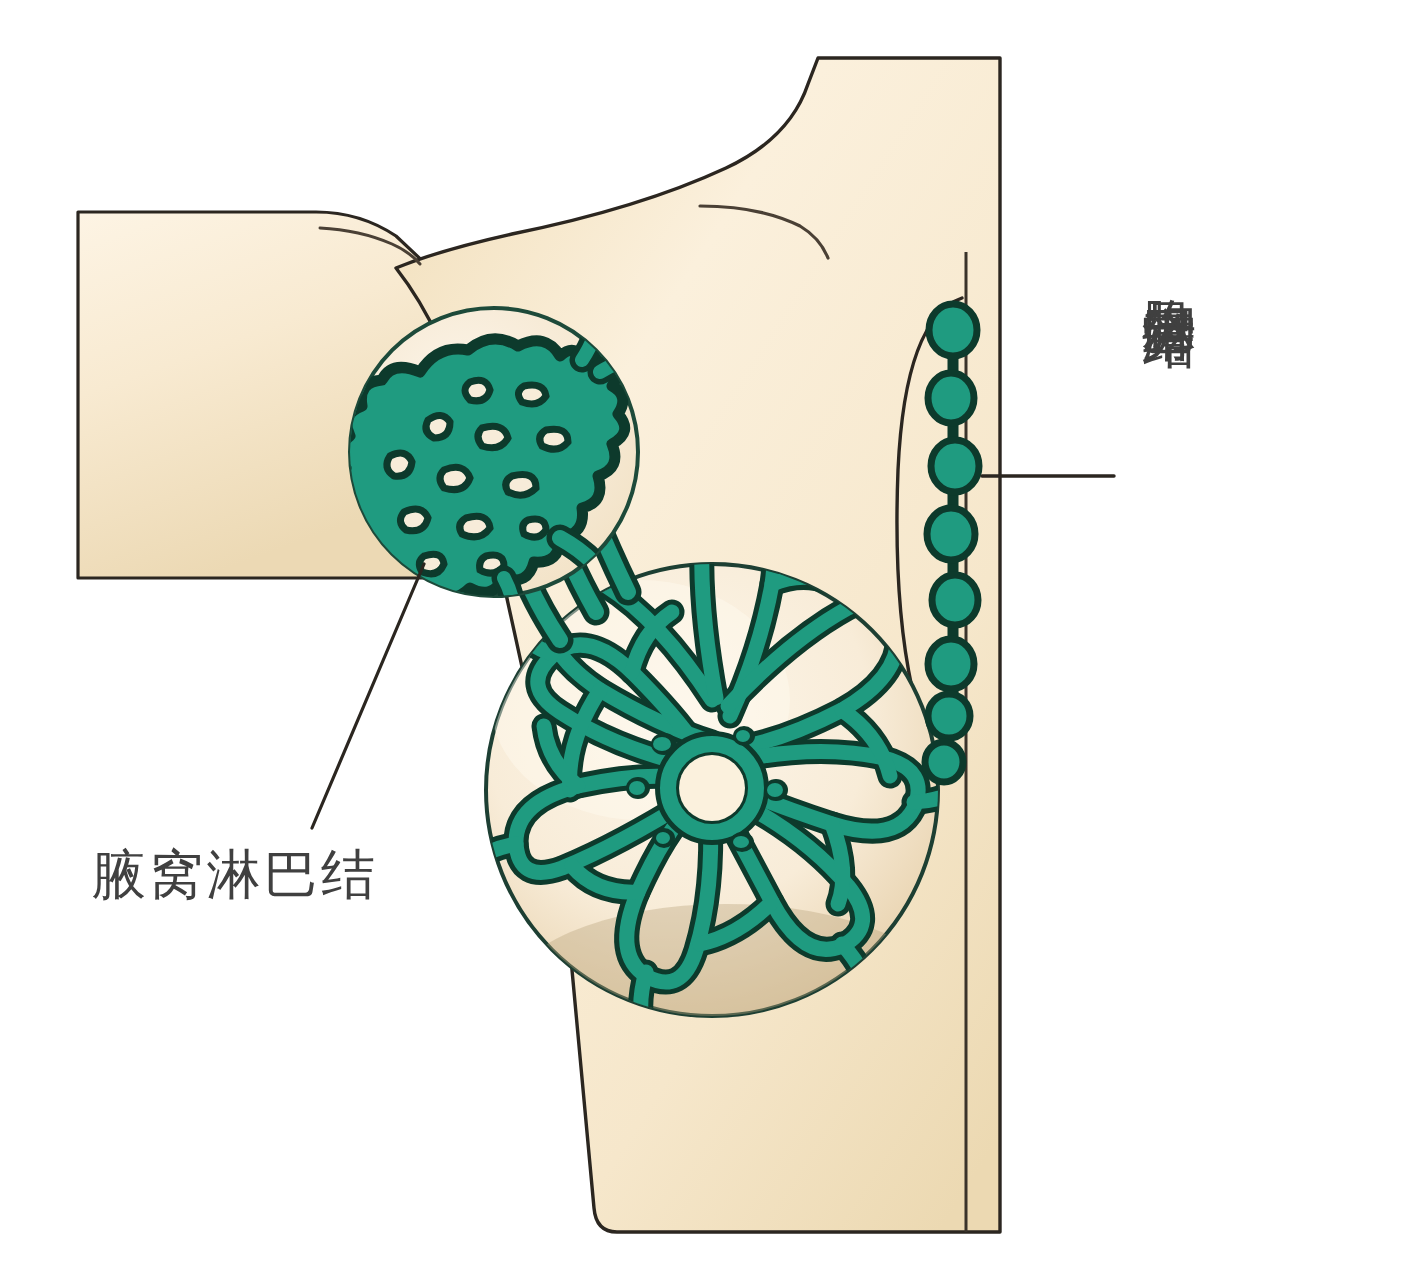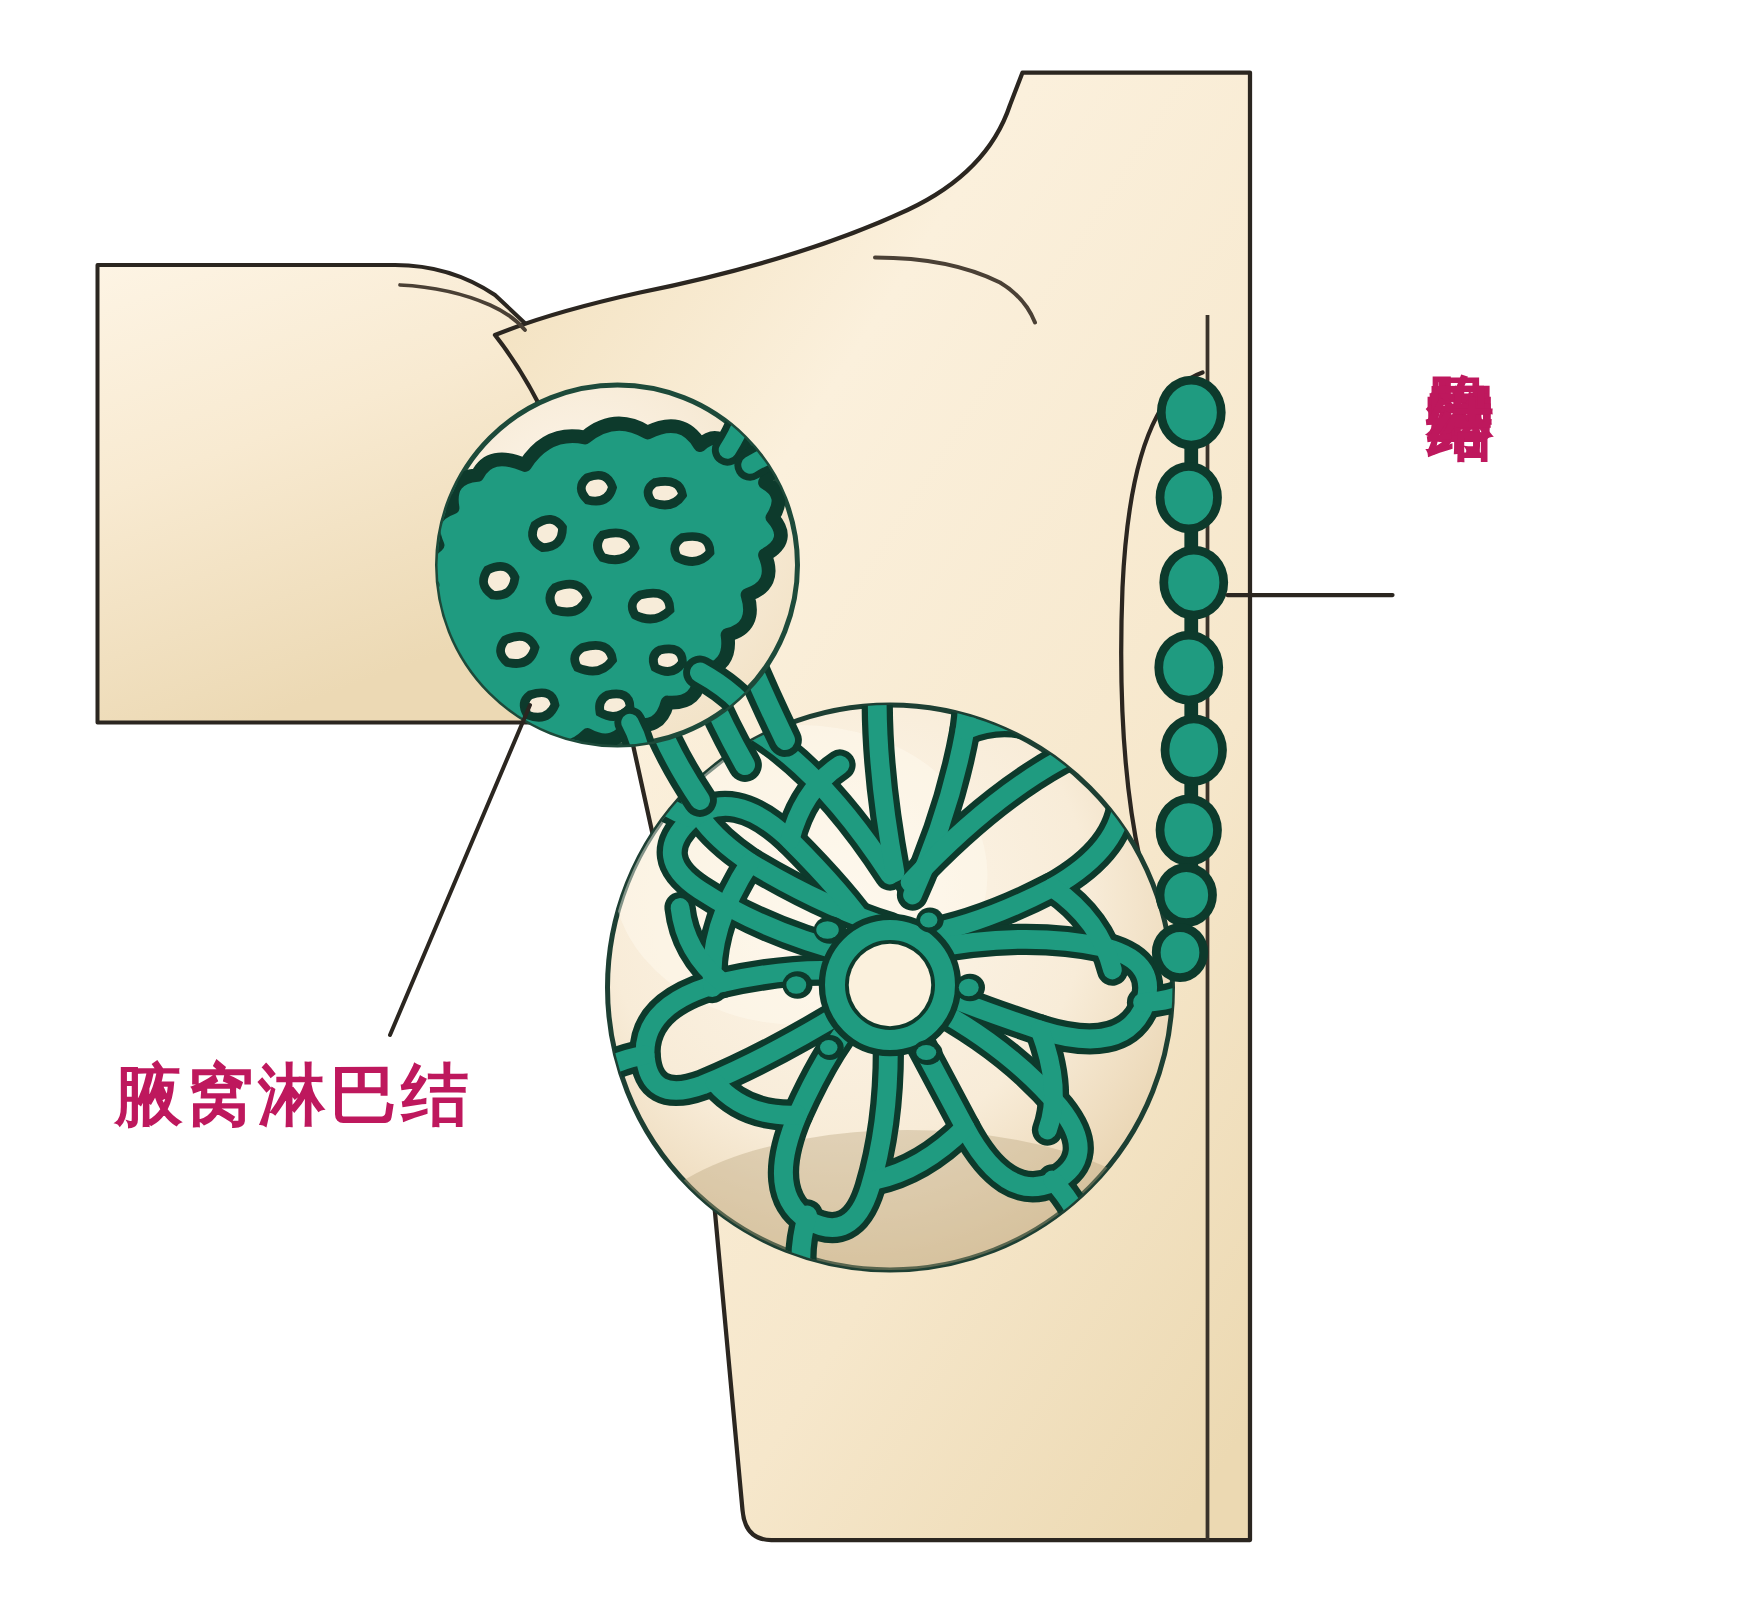--- a/index.html
+++ b/index.html
@@ -15,23 +15,23 @@
     font-family: "DejaVu Sans", sans-serif;
   }
   #figure {
     position: absolute;
     inset: 0;
     width: 1402px;
     height: 1280px;
   }
   .label-text {
     position: absolute;
-    color: #be185d;
+    color: #404040;
     font-family: "DejaVu Serif", serif;
-    font-weight: bold;
+    font-weight: normal;
     letter-spacing: 0.06em;
   }
   #label-axillary {
     left: 92px;
     top: 848px;
     font-size: 54px;
     line-height: 1.0;
     white-space: nowrap;
   }
   #label-parasternal {

